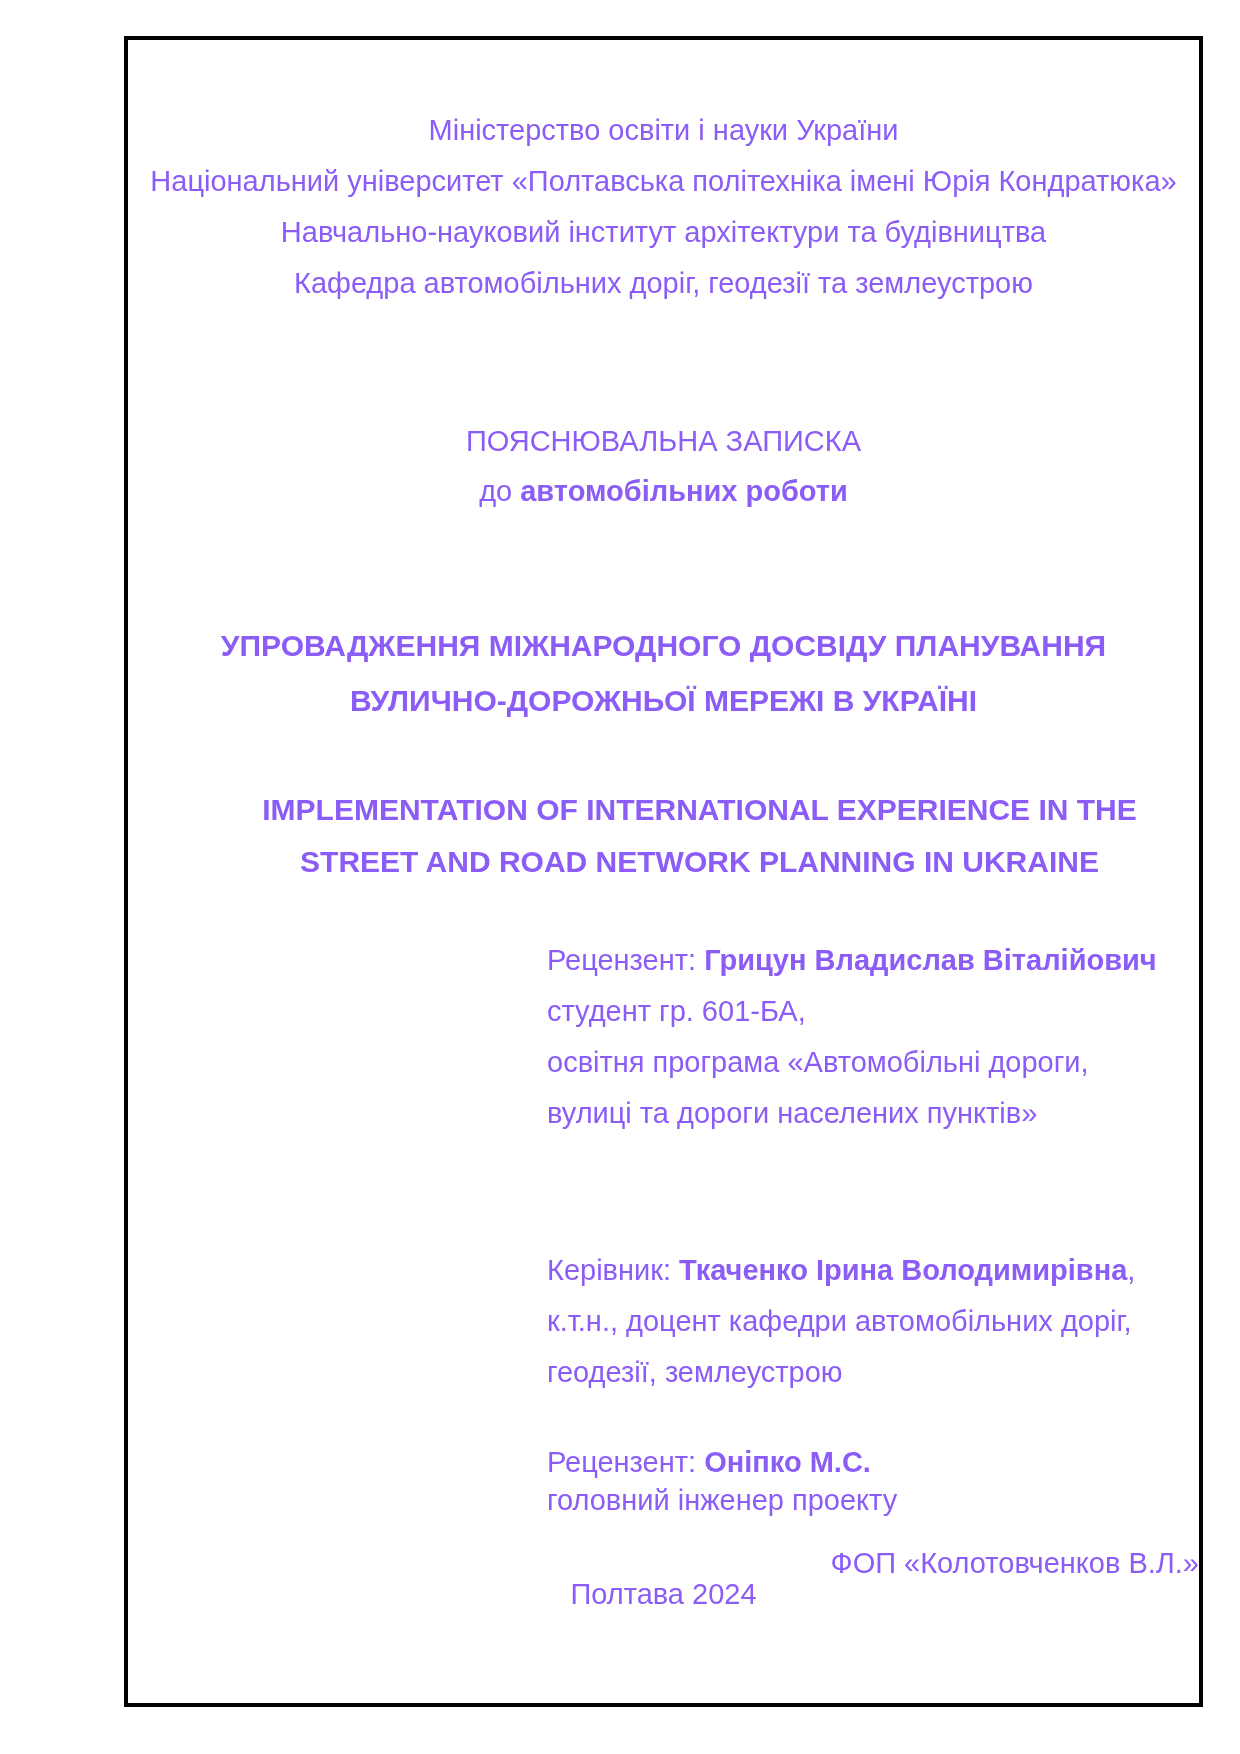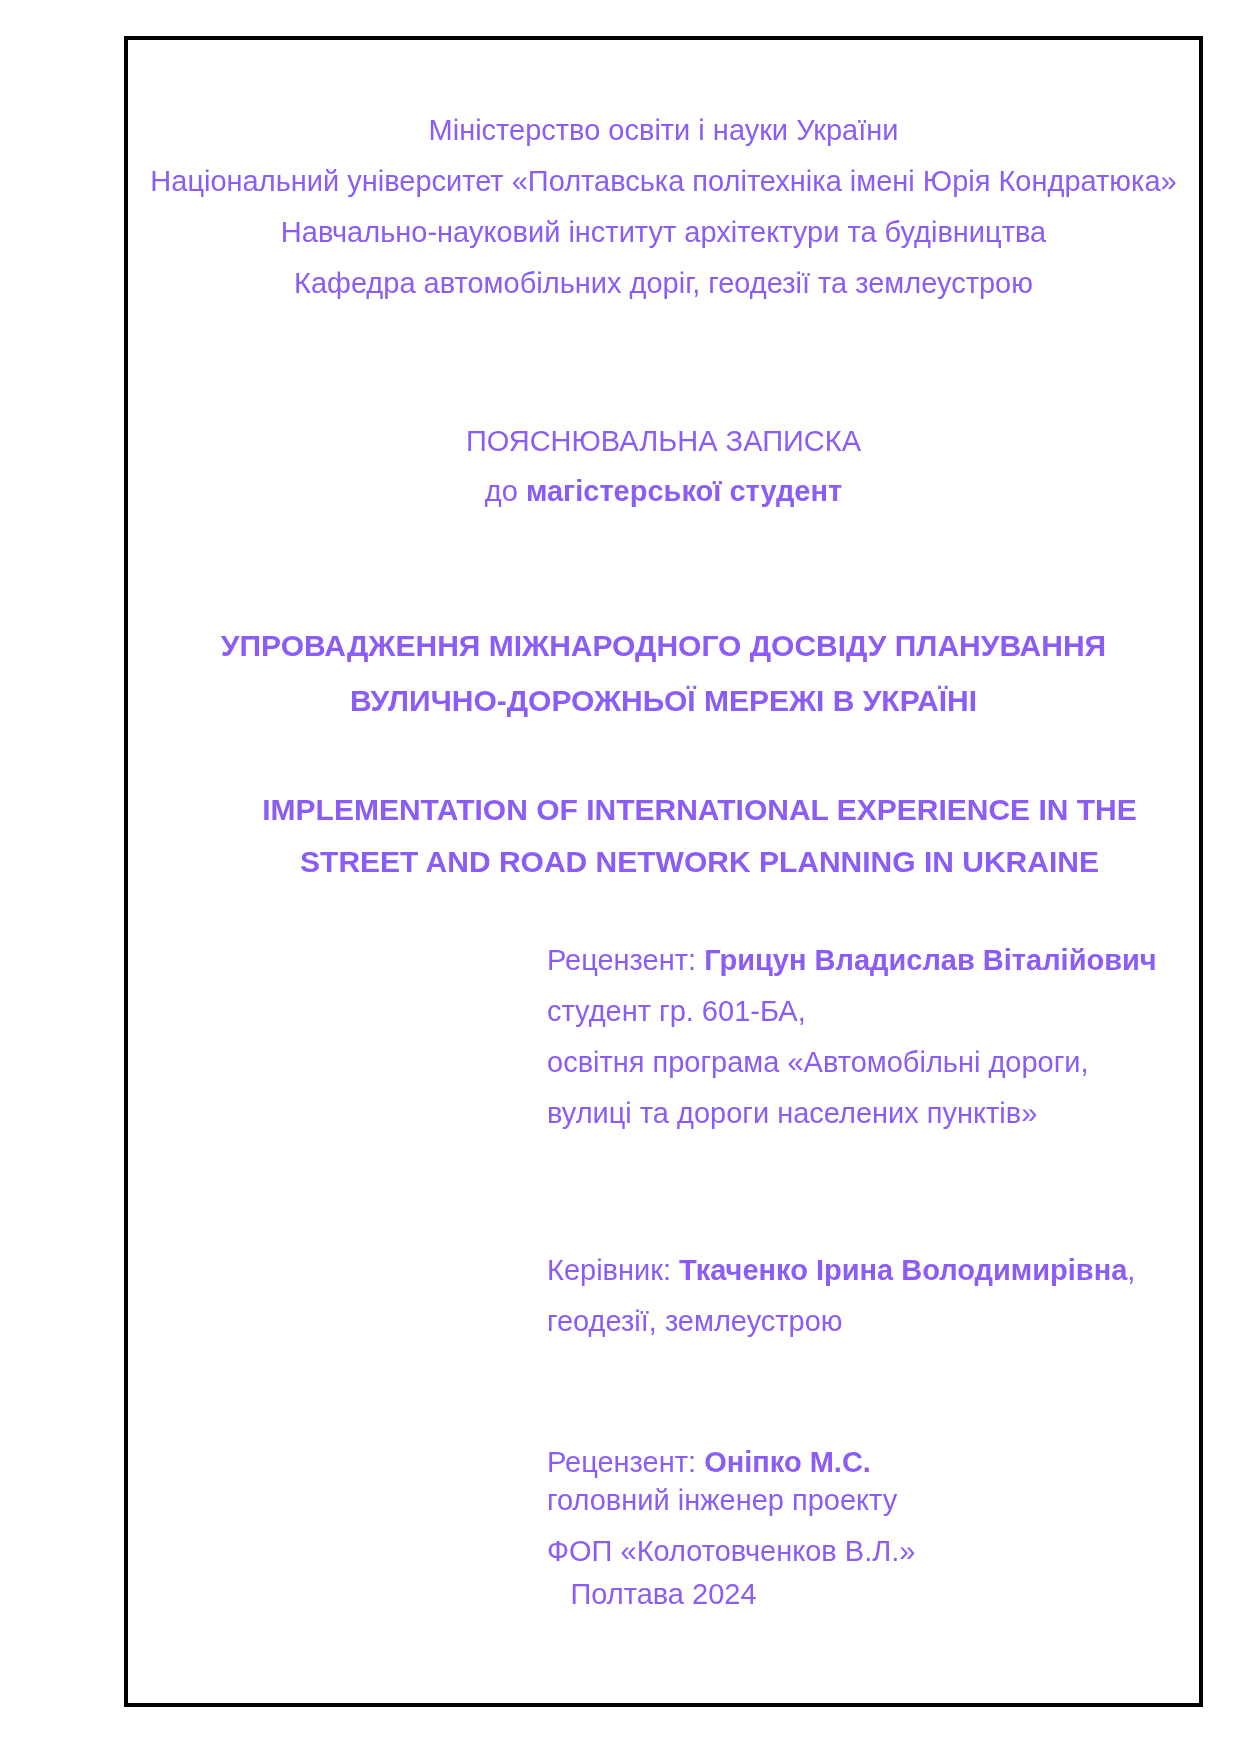--- a/index.html
+++ b/index.html
@@ -54,41 +54,41 @@
   .left-block {
     position: absolute;
     left: 547px;
     width: 652px;
     text-align: left;
   }
   .author-block { top: 935px; }
   .supervisor-block { top: 1245px; }
   .reviewer-block { top: 1443px; }
   .reviewer-block .line { line-height: 38px; }
-  .reviewer-block .line-gap { margin-top: 8px; line-height: 49px; }
+  .reviewer-block .line-gap { margin-top: 20px; line-height: 49px; text-align: right; }
   .city-block { top: 1572px; }
   .city-block .line { line-height: 44px; }
   .b { font-weight: bold; }
 </style>
 </head>
 <body>
 
 <div class="page">
   <div class="frame"></div>
 
   <div class="block header-block">
     <div class="line">Міністерство освіти і науки України</div>
     <div class="line">Національний університет «Полтавська політехніка імені Юрія Кондратюка»</div>
     <div class="line">Навчально-науковий інститут архітектури та будівництва</div>
     <div class="line">Кафедра автомобільних доріг, геодезії та землеустрою</div>
   </div>
 
   <div class="block doctype-block">
     <div class="line">ПОЯСНЮВАЛЬНА ЗАПИСКА</div>
-    <div class="line"><span>до </span><span class="b">магістерської студент</span></div>
+    <div class="line"><span>до </span><span class="b">автомобільних роботи</span></div>
   </div>
 
   <div class="block title-ua-block">
     <div class="line">УПРОВАДЖЕННЯ МІЖНАРОДНОГО ДОСВІДУ ПЛАНУВАННЯ</div>
     <div class="line">ВУЛИЧНО-ДОРОЖНЬОЇ МЕРЕЖІ В УКРАЇНІ</div>
   </div>
 
   <div class="block title-en-block">
     <div class="line">IMPLEMENTATION OF INTERNATIONAL EXPERIENCE IN THE</div>
     <div class="line">STREET AND ROAD NETWORK PLANNING IN UKRAINE</div>
@@ -96,20 +96,21 @@
 
   <div class="left-block author-block">
     <div class="line"><span>Рецензент: </span><span class="b">Грицун Владислав Віталійович</span></div>
     <div class="line">студент гр. 601-БА,</div>
     <div class="line">освітня програма «Автомобільні дороги,</div>
     <div class="line">вулиці та дороги населених пунктів»</div>
   </div>
 
   <div class="left-block supervisor-block">
     <div class="line"><span>Керівник: </span><span class="b">Ткаченко Ірина Володимирівна</span><span>,</span></div>
+    <div class="line">к.т.н., доцент кафедри автомобільних доріг,</div>
     <div class="line">геодезії, землеустрою</div>
   </div>
 
   <div class="left-block reviewer-block">
     <div class="line"><span>Рецензент: </span><span class="b">Оніпко М.С.</span></div>
     <div class="line">головний інженер проекту</div>
     <div class="line line-gap">ФОП «Колотовченков В.Л.»</div>
   </div>
 
   <div class="block city-block">

